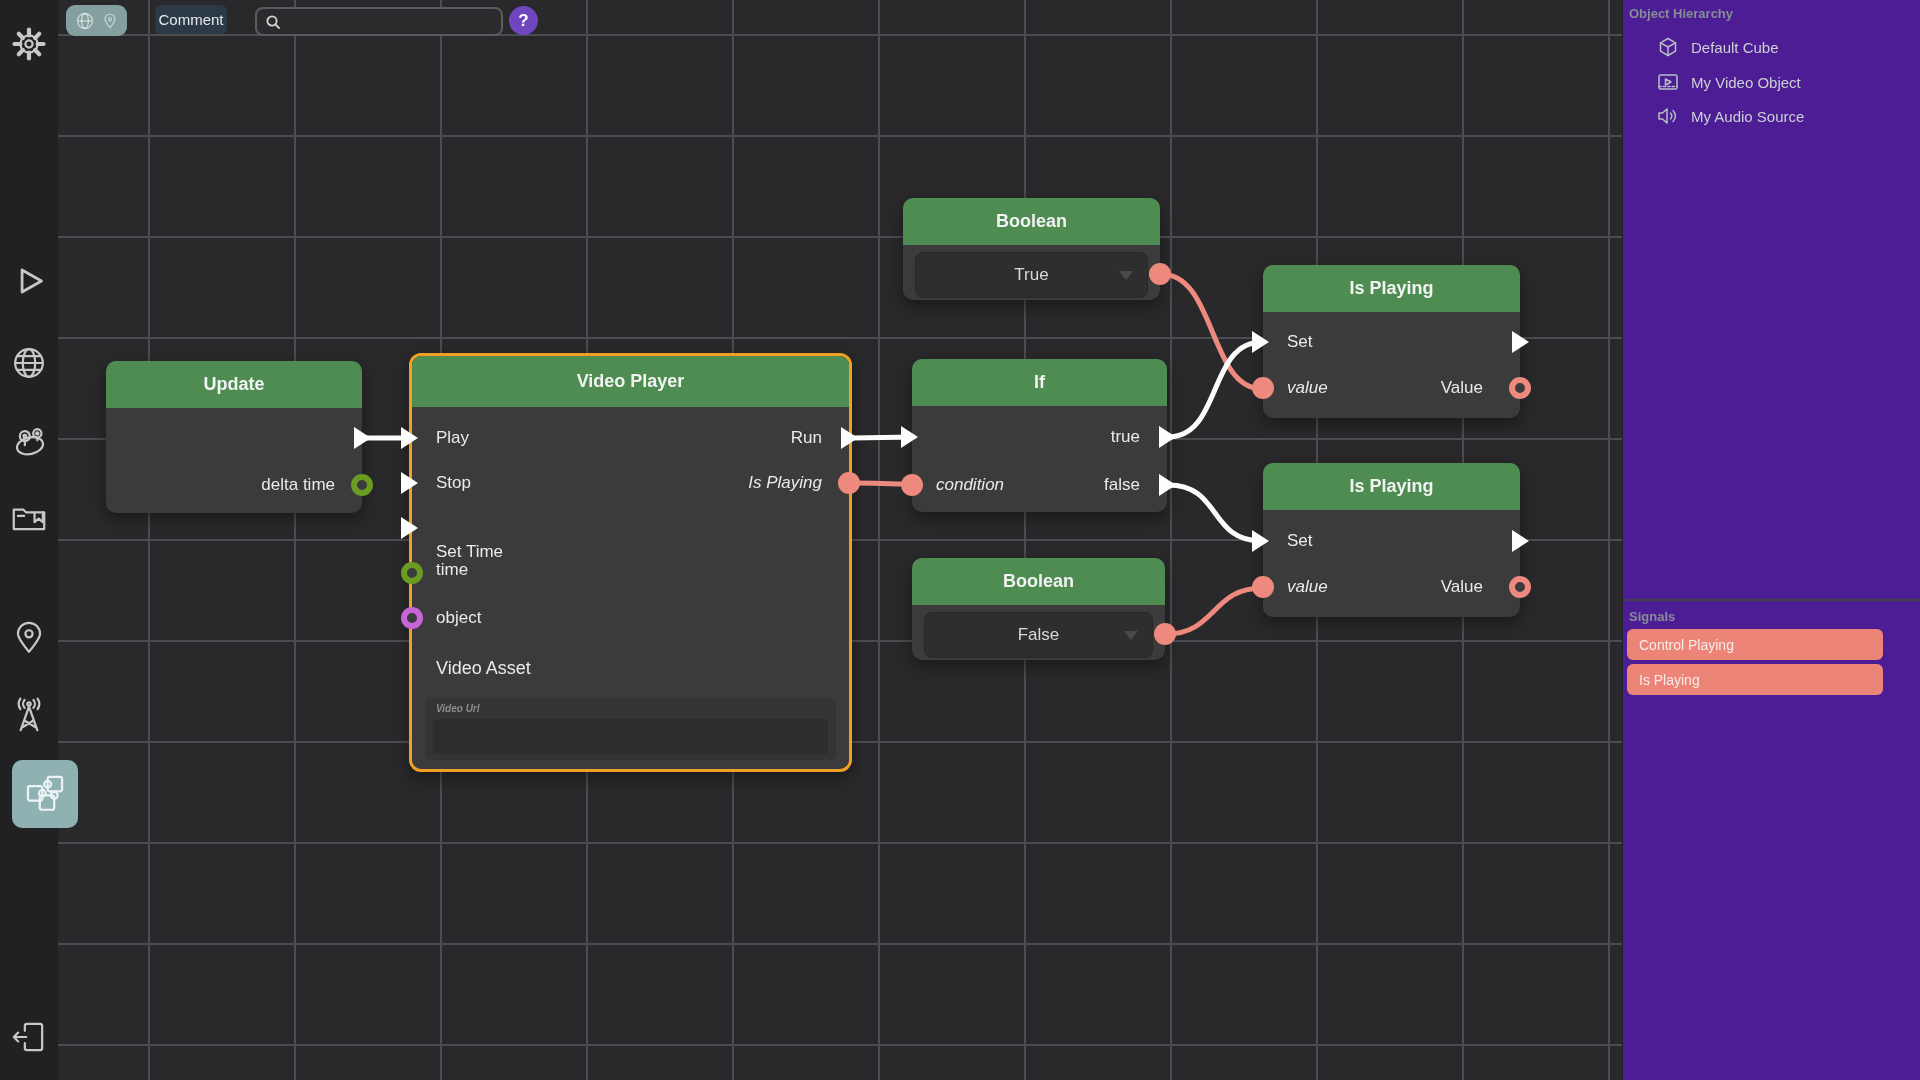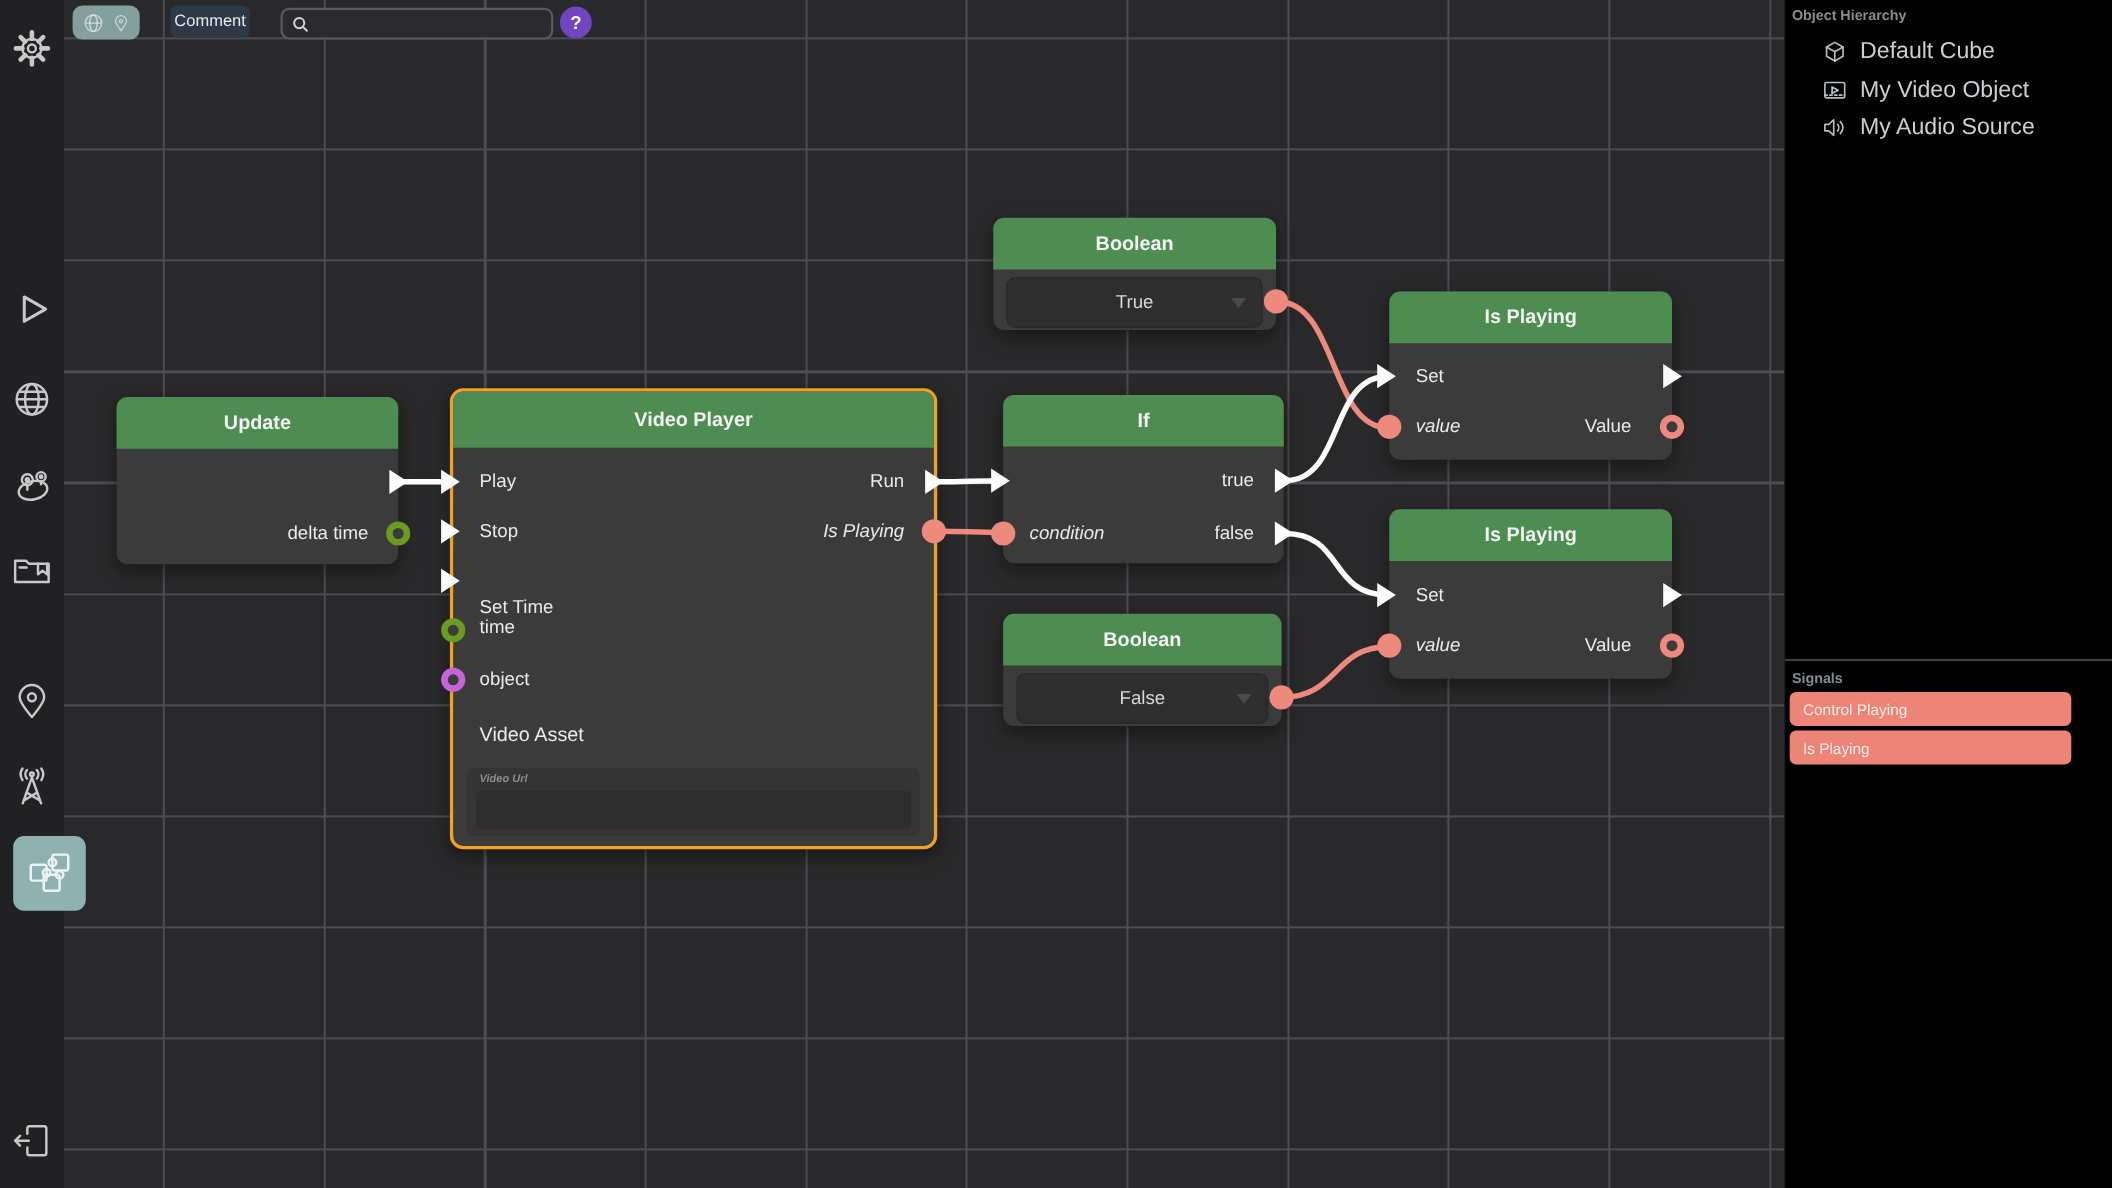--- a/index.html
+++ b/index.html
@@ -68,26 +68,26 @@
   .url-input{position:absolute;left:8px;right:8px;top:21px;height:35px;background:#2d2d2d;border:none;border-radius:4px;
        outline:none;color:#ddd;font-size:13px;padding:0 8px;box-sizing:border-box;font-family:"Liberation Sans",sans-serif;}
 
   
   .wires{position:absolute;left:0;top:0;z-index:1;pointer-events:none;}
   .wires path{fill:none;stroke-width:5;stroke-linecap:round;pointer-events:stroke;}
   .wire-exec{stroke:#fcfcfc;}
   .wire-data{stroke:#ee897e;}
 
   
-  .panel{position:absolute;left:1622px;top:0;width:298px;height:1080px;background:#000000;z-index:2;
+  .panel{position:absolute;left:1622px;top:0;width:298px;height:1080px;background:#4c1d95;z-index:2;
        border-left:1px solid #1e2228;}
   .panel-title{position:absolute;left:6px;font-size:13px;font-weight:700;color:#878d95;}
   .h-item{position:absolute;left:0;width:298px;height:34px;display:flex;align-items:center;cursor:pointer;}
   .h-item svg{position:absolute;left:33px;stroke:#b9bec3;fill:none;stroke-width:1.5;stroke-linejoin:round;stroke-linecap:round;}
-  .h-item span{position:absolute;left:68px;font-size:21px;color:#ccd0d4;}
+  .h-item span{position:absolute;left:68px;font-size:15px;color:#ccd0d4;}
   .panel-divider{position:absolute;left:0;top:599px;width:298px;height:2px;background:#3c4148;}
   .signal-row{position:absolute;left:4px;width:256px;height:31px;background:#ed8478;border-radius:6px;
        display:flex;align-items:center;cursor:pointer;}
   .signal-row span{padding-left:12px;font-size:14px;color:#f8ece9;}
 </style>
 </head>
 <body>
 
 <div class="app">
 

